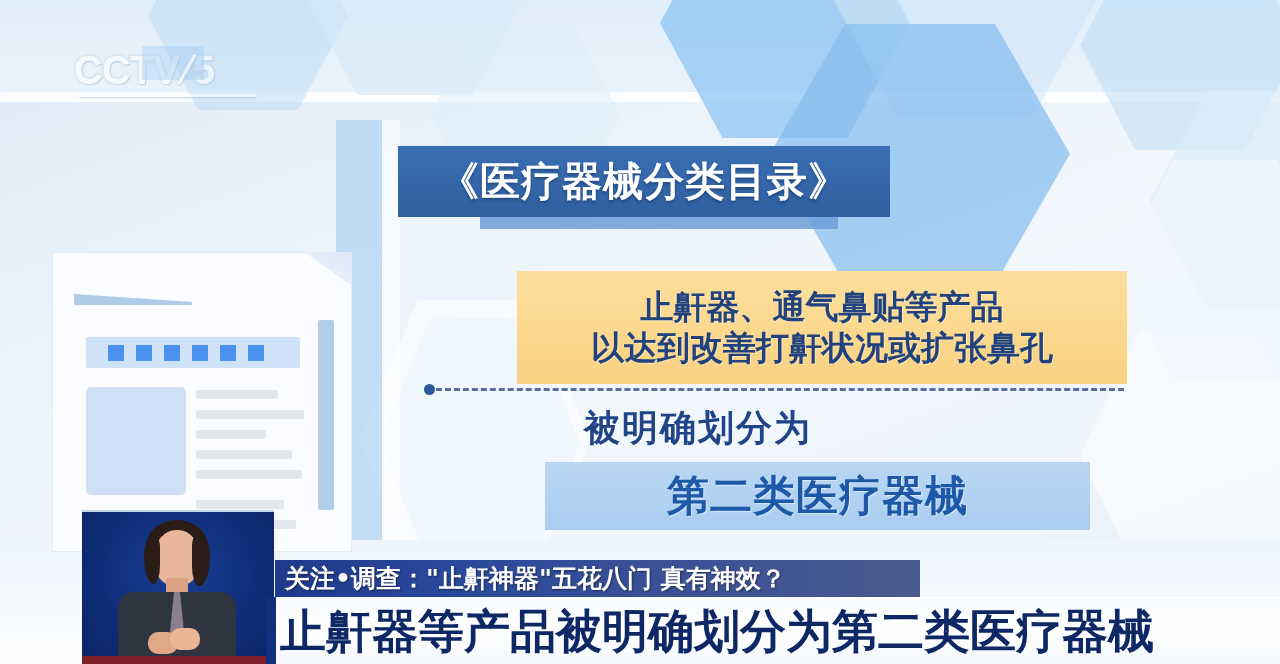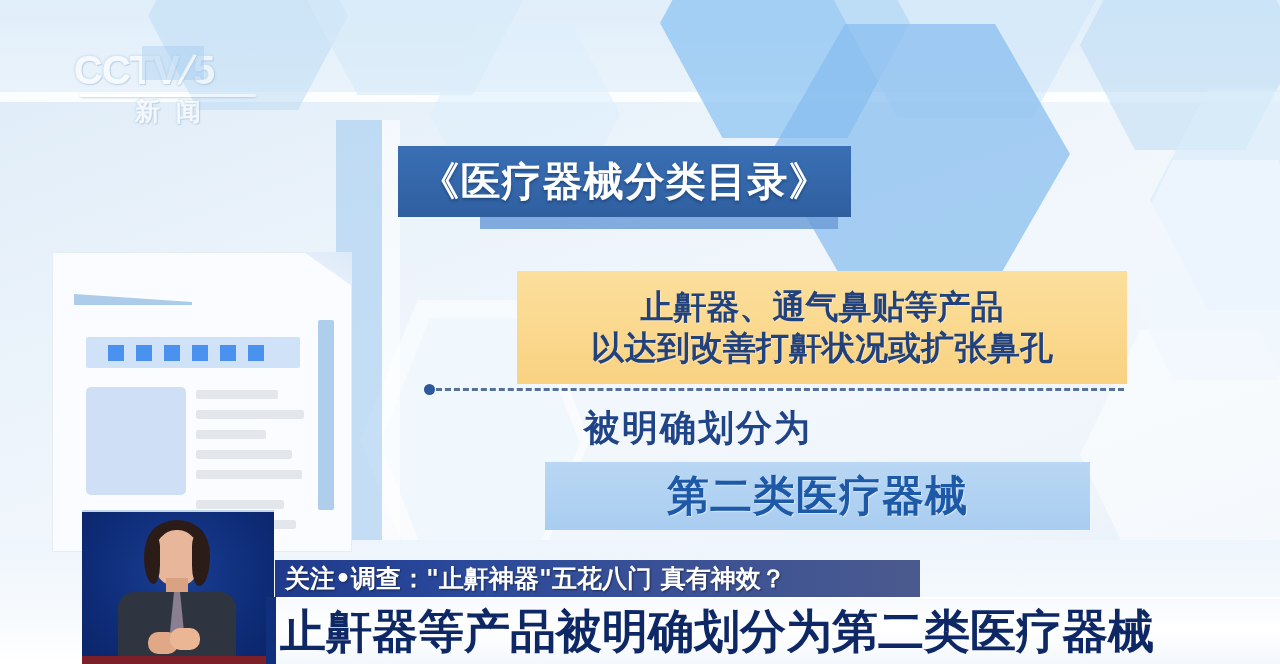--- a/index.html
+++ b/index.html
@@ -179,21 +179,21 @@
     top: 217px;
     width: 358px;
     height: 12px;
     background: #6e9ed8;
     opacity: .85;
   }
   .title-bar {
     position: absolute;
     left: 398px;
     top: 146px;
-    width: 453px;
+    width: 492px;
     height: 71px;
     background: linear-gradient(180deg, #3a6fb5 0%, #2f5f9f 100%);
     display: flex;
     align-items: center;
     justify-content: center;
   }
   .title-text {
     font-family: "DejaVu Sans", sans-serif;
     font-size: 40px;
     font-weight: bold;
@@ -488,21 +488,20 @@
 
     <div class="band" style="top:540px;height:124px;background:linear-gradient(180deg,#eef5fc 0%,#f6fafd 60%,#ffffff 100%);"></div>
   </div>
 
   <div class="logo-wrap">
     <div class="logo-chip"></div>
     <div class="logo-main">
       <span>CCTV</span><span class="logo-slash">/</span><span>5</span>
     </div>
     <div class="logo-underline"></div>
-    <div class="logo-sub">新闻</div>
   </div>
 
   <div class="doc-illustration">
     <div class="doc-sheet"></div>
     <div class="doc-fold"></div>
     <div class="doc-wedge"></div>
     <div class="doc-rightbar"></div>
 
     <div class="doc-header">
       <div class="doc-header-sq" style="left:22px;"></div>

